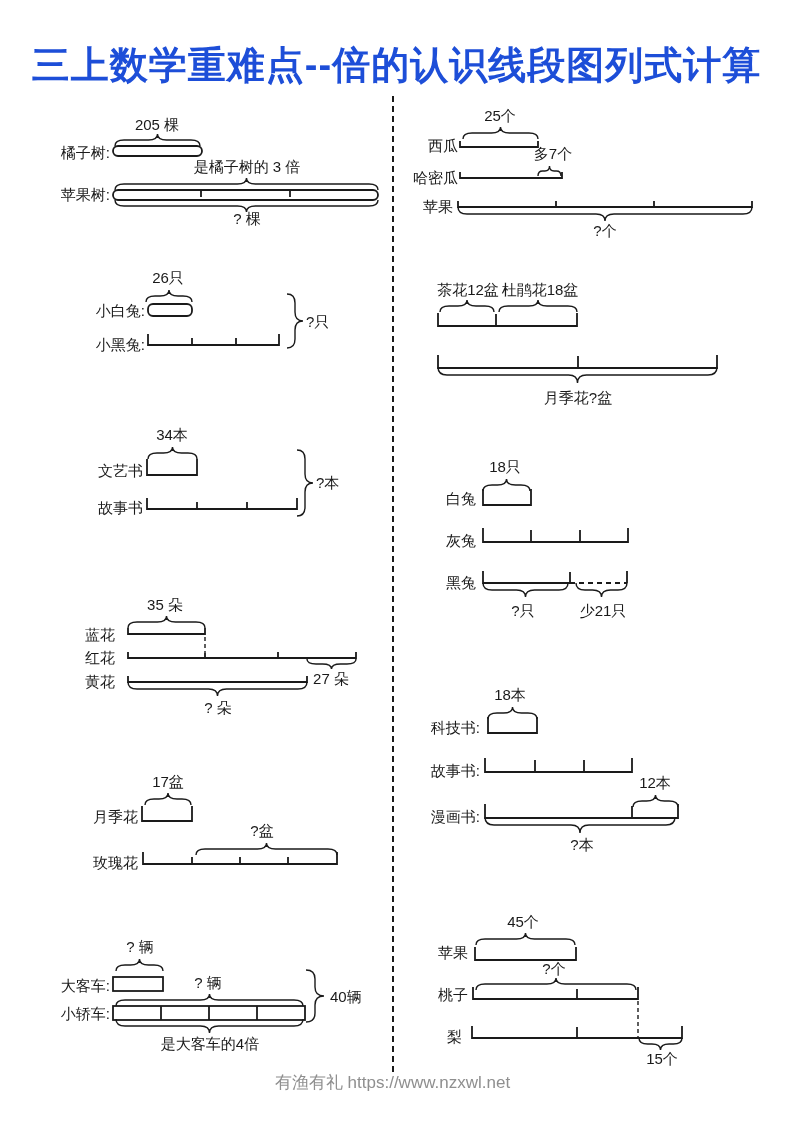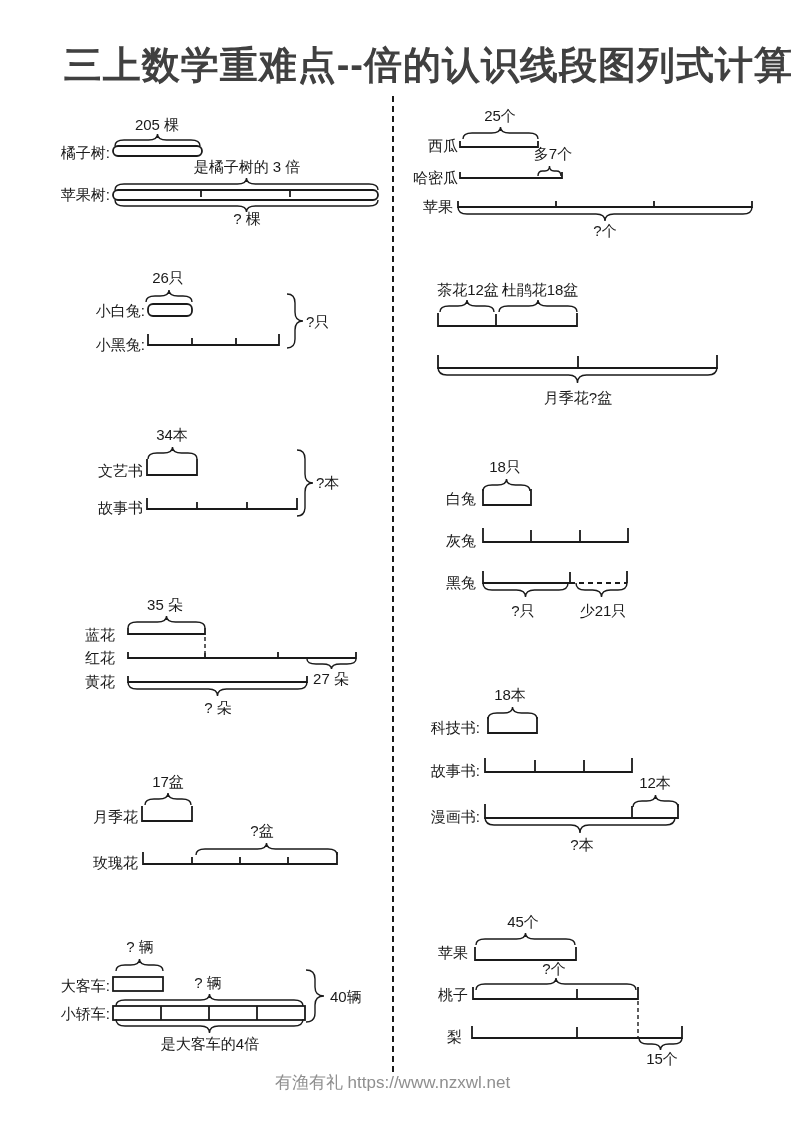--- a/index.html
+++ b/index.html
@@ -1,20 +1,20 @@
 <!DOCTYPE html>
 <html><head>
 <meta charset="utf-8">
 <style>
   html,body{margin:0;padding:0;}
   body{background:#e8e8e8;}
   #page{position:relative;width:793px;height:1122px;background:#ffffff;margin:0 auto;overflow:hidden;
         font-family:"Liberation Sans","DejaVu Sans",sans-serif;}
-  #title{position:absolute;top:40px;left:0;right:0;text-align:right;
-         font-size:38px;font-weight:800;color:#404040;letter-spacing:1px;white-space:nowrap;}
+  #title{position:absolute;top:40px;left:0;right:0;text-align:center;
+         font-size:38px;font-weight:800;color:#1d4ed8;letter-spacing:1px;white-space:nowrap;}
   #footer{position:absolute;top:1071px;left:0;right:8px;text-align:center;
           font-size:17px;color:#8f8f8f;}
   svg{position:absolute;left:0;top:0;}
   .t{font-size:15px;fill:#1a1a1a;}
   .t-mid{text-anchor:middle;}
   .t-end{text-anchor:end;}
   .bar{fill:none;stroke:#1a1a1a;stroke-width:1.8;}
   .brc{fill:none;stroke:#1a1a1a;stroke-width:1.4;}
   .dash{fill:none;stroke:#1a1a1a;stroke-width:1.4;stroke-dasharray:4 3;}
   .dashbar{fill:none;stroke:#1a1a1a;stroke-width:1.8;stroke-dasharray:5 4;}

